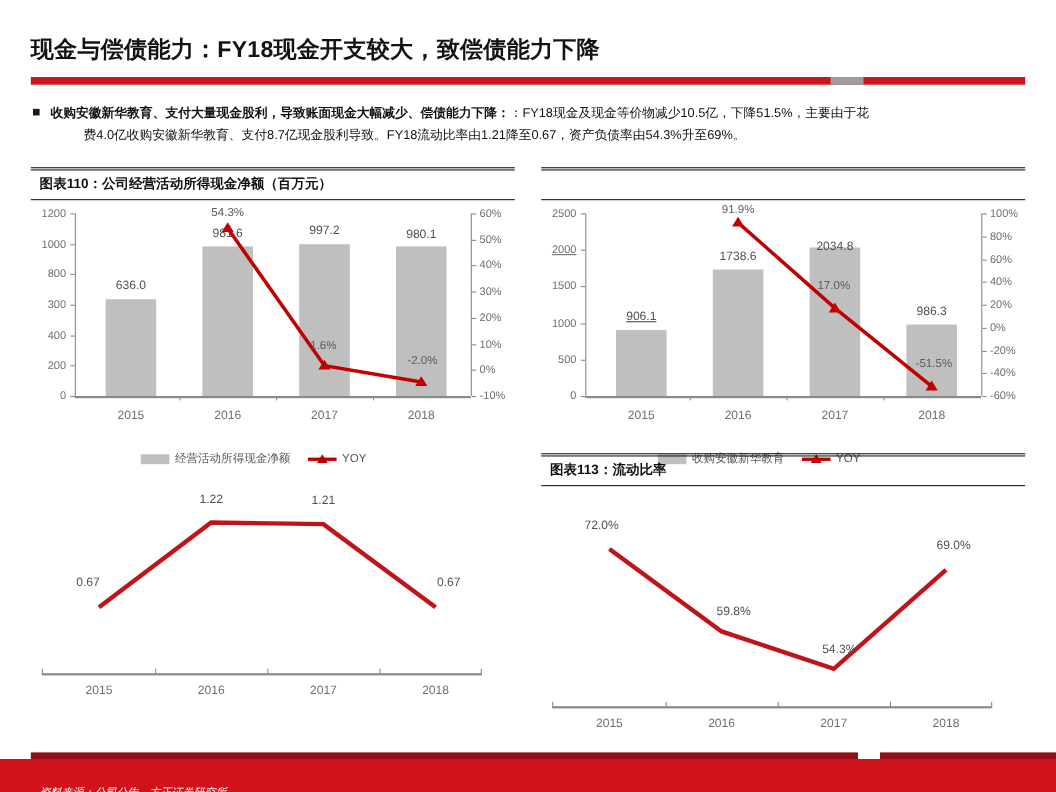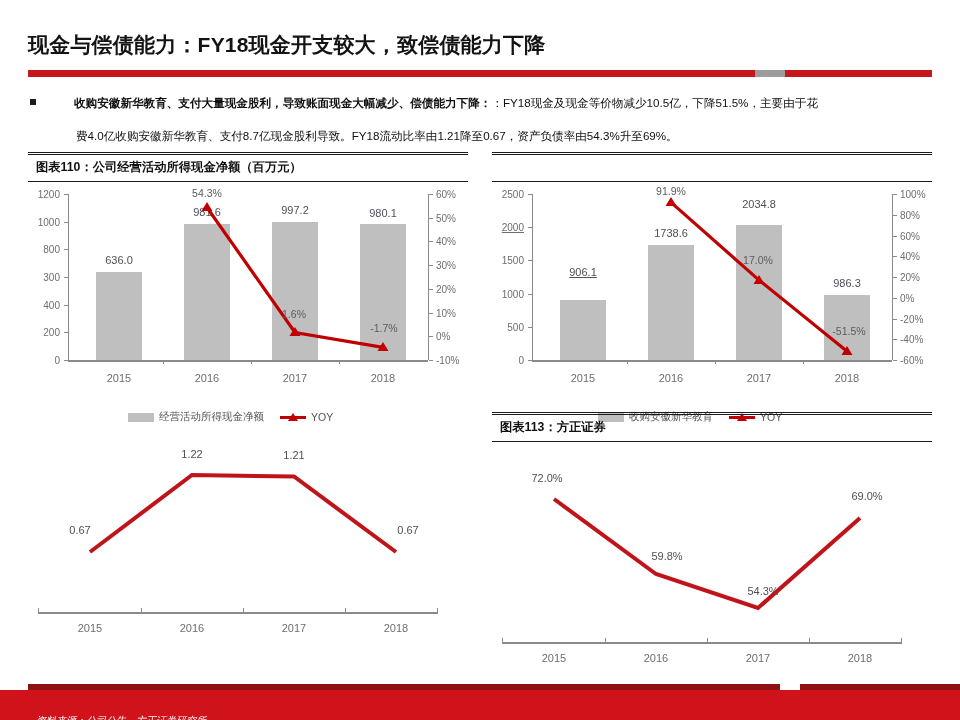--- a/index.html
+++ b/index.html
@@ -40,24 +40,24 @@
   }
 
   
   .bullet-block { position: absolute; left: 30px; top: 94px; width: 906px; }
   .bullet-row { position: relative; padding-left: 16px; }
   .bullet-square {
     position: absolute; left: 0; top: 5px; width: 6px; height: 6px;
     background: #1b1b1b;
   }
   .bullet-line1 { font-size: 11.6px; line-height: 18px; color: #111; }
-  .bullet-line1 b { font-weight: bold; margin-left: 28px; }
+  .bullet-line1 b { font-weight: bold; }
   .bullet-line2 {
     font-size: 11.6px; line-height: 18px; color: #111;
-    padding-left: 30px; margin-top: 15px;
+    padding-left: 30px; margin-top: 2px;
   }
 
   
   .panel { position: absolute; }
   .panel-head { position: relative; height: 30px; }
   .rule-top {
     position: absolute; left: 0; top: 0; width: 100%; height: 3px;
     border-top: 1px solid #1b1b1b; border-bottom: 1px solid #1b1b1b;
   }
   .rule-bottom {
@@ -177,21 +177,21 @@
       <div class="dlabel" style="left:325px; top:25px; width:60px;">980.1</div>
 
       <svg style="position:absolute; left:0; top:0;" width="440" height="200">
         <polyline points="179,25.5 267,150.5 355,165.3" fill="none" stroke="#C00000" stroke-width="3.2"></polyline>
         <polygon points="179,20 184.5,29 173.5,29" fill="#C00000"></polygon>
         <polygon points="267,145 272.5,154 261.5,154" fill="#C00000"></polygon>
         <polygon points="355,160 360.5,169 349.5,169" fill="#C00000"></polygon>
       </svg>
       <div class="plabel" style="left:149px; top:5px;  width:60px;">54.3%</div>
       <div class="plabel" style="left:241px; top:126px; width:50px;">1.6%</div>
-      <div class="plabel" style="left:331px; top:140px; width:50px;">-1.7%</div>
+      <div class="plabel" style="left:331px; top:140px; width:50px;">-2.0%</div>
 
       <div class="axisline" style="left:40px; top:178px; width:360px; height:1.5px;"></div>
       <div class="tickmark-v" style="left:135px; top:178px;"></div>
       <div class="tickmark-v" style="left:223px; top:178px;"></div>
       <div class="tickmark-v" style="left:311px; top:178px;"></div>
 
       <div class="xtick" style="left:61px;  top:190px; width:60px;">2015</div>
       <div class="xtick" style="left:149px; top:190px; width:60px;">2016</div>
       <div class="xtick" style="left:237px; top:190px; width:60px;">2017</div>
       <div class="xtick" style="left:325px; top:190px; width:60px;">2018</div>
@@ -251,23 +251,23 @@
       <div class="tickmark" style="left:36px; top:78.4px;"></div>
       <div class="tickmark" style="left:36px; top:111.6px;"></div>
       <div class="tickmark" style="left:36px; top:144.8px;"></div>
       <div class="tickmark" style="left:36px; top:178px;"></div>
 
       <div class="bar" style="left:68px;  top:117.8px; width:46px; height:60.2px;"></div>
       <div class="bar" style="left:156px; top:62.6px;  width:46px; height:115.4px;"></div>
       <div class="bar" style="left:244px; top:43.0px;  width:46px; height:135.0px;"></div>
       <div class="bar" style="left:332px; top:112.5px; width:46px; height:65.5px;"></div>
 
-      <div class="dlabel" style="left:61px;  top:84px; width:60px;text-decoration:underline;">906.1</div>
+      <div class="dlabel" style="left:61px;  top:100px; width:60px;text-decoration:underline;">906.1</div>
       <div class="dlabel" style="left:146px; top:45px;  width:66px;">1738.6</div>
-      <div class="dlabel" style="left:234px; top:16px;  width:66px;">2034.8</div>
+      <div class="dlabel" style="left:234px; top:36px;  width:66px;">2034.8</div>
       <div class="dlabel" style="left:325px; top:95px;  width:60px;">986.3</div>
 
       <svg style="position:absolute; left:0; top:0;" width="440" height="200">
         <polyline points="179,20.4 267,98.1 355,169.2" fill="none" stroke="#C00000" stroke-width="3.2"></polyline>
         <polygon points="179,15 184.5,24 173.5,24" fill="#C00000"></polygon>
         <polygon points="267,93 272.5,102 261.5,102" fill="#C00000"></polygon>
         <polygon points="355,164 360.5,173 349.5,173" fill="#C00000"></polygon>
       </svg>
       <div class="plabel" style="left:149px; top:3px;   width:60px;">91.9%</div>
       <div class="plabel" style="left:238px; top:72px;  width:56px;">17.0%</div>
@@ -341,21 +341,21 @@
       <div class="xtick" style="left:32px;  top:210px; width:60px;">2015</div>
       <div class="xtick" style="left:134px; top:210px; width:60px;">2016</div>
       <div class="xtick" style="left:236px; top:210px; width:60px;">2017</div>
       <div class="xtick" style="left:338px; top:210px; width:60px;">2018</div>
     </div>
   </div>
 
   <div class="panel" style="left:492px; top:412px; width:440px; height:265px;">
     <div class="panel-head">
       <div class="rule-top"></div>
-      <div class="panel-title">图表113：方正证券</div>
+      <div class="panel-title">图表113：流动比率</div>
       <div class="rule-bottom"></div>
     </div>
     <div class="panel-body" style="height:235px;">
 
       <svg style="position:absolute; left:0; top:0;" width="440" height="210">
         <polyline points="62,57 164,132 266,166 368,76" fill="none" stroke="#C0141B" stroke-width="4"></polyline>
       </svg>
       <div class="dlabel" style="left:20px;  top:30px;  width:70px;">72.0%</div>
       <div class="dlabel" style="left:140px; top:108px; width:70px;">59.8%</div>
       <div class="dlabel" style="left:236px; top:143px; width:70px;">54.3%</div>

